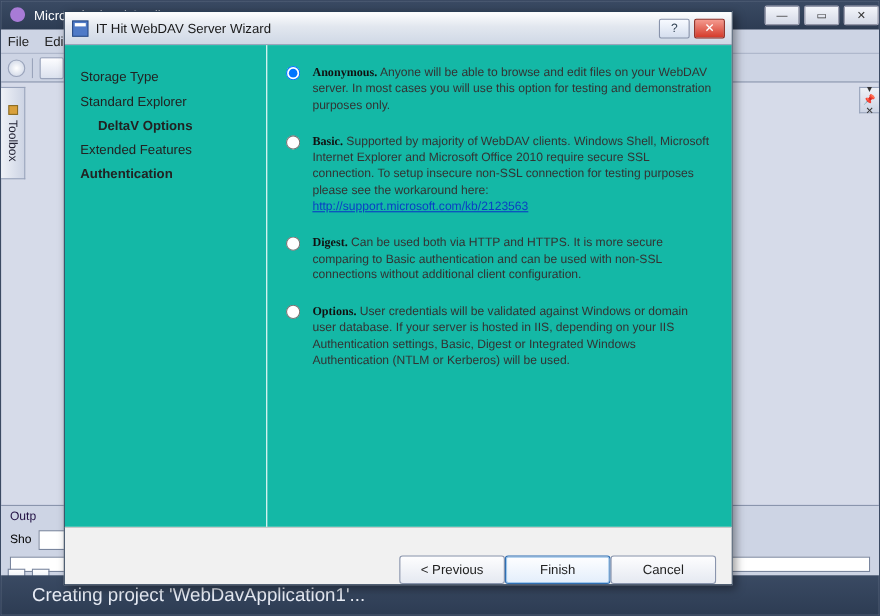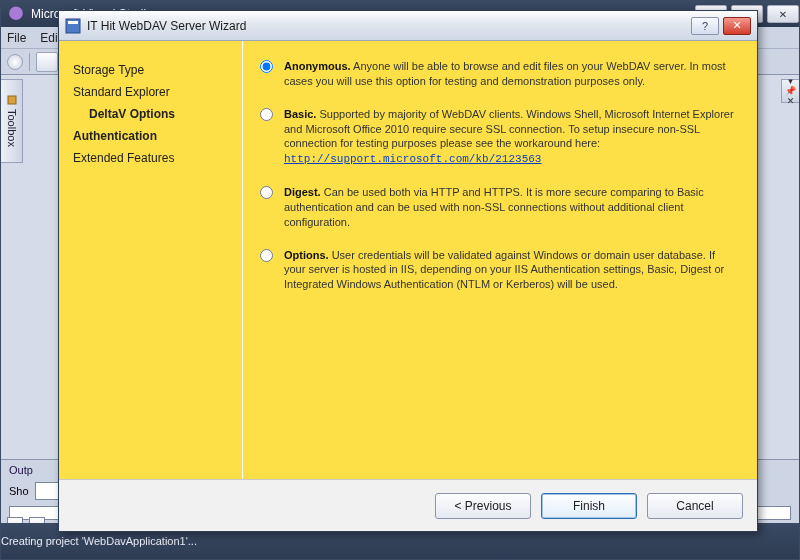--- a/index.html
+++ b/index.html
@@ -27,46 +27,46 @@
   .vs-right-gutter span { font-size:9px; color:#333; line-height:8px;}
 
   .vs-lower-panel { position:absolute; left:0; bottom:26px; right:0; height:74px; background:#cdd4e4; border-top:1px solid #8a95ad; }
   .vs-lower-panel .ptitle { font-size:11px; padding:4px 8px; color:#214; }
   .vs-lower-panel .row { display:flex; align-items:center; gap:6px; padding:2px 8px; font-size:11px;}
   .vs-lower-panel .dd { width:70px; height:18px; background:#fff; border:1px solid #7a869e; }
   .vs-lower-panel .listarea { margin:4px 8px 0 8px; height:14px; background:#fff; border:1px solid #7a869e;}
   .vs-lower-panel .bottom-icons { position:absolute; left:6px; bottom:2px; display:flex; gap:6px;}
   .vs-lower-panel .bottom-icons .ic { width:16px; height:14px; border:1px solid #7a869e; background:linear-gradient(#fff,#dde3f0);}
 
-  .vs-status { position:absolute; left:0; bottom:0; right:0; height:36px; background:linear-gradient(#3a4a63,#2d3c53); color:#e8ecf5; font-size:11px; display:flex; align-items:center; padding:0 0;}
+  .vs-status { position:absolute; left:0; bottom:0; right:0; height:36px; background:linear-gradient(#3a4a63,#2d3c53); color:#e8ecf5; font-size:17px; display:flex; align-items:center; padding:0 28px;}
 
   
-  .dialog { position:absolute; left:58px; top:10px; width:700px; height:522px; background:#f1f1f1; border:1px solid #2b3e55; box-shadow:3px 3px 8px rgba(0,0,0,.4); display:flex; flex-direction:column;}
+  .dialog { position:absolute; left:58px; top:10px; width:608px; height:522px; background:#f1f1f1; border:1px solid #2b3e55; box-shadow:3px 3px 8px rgba(0,0,0,.4); display:flex; flex-direction:column;}
   .dlg-titlebar { height:30px; background:linear-gradient(#fefefe,#e2e7ef 45%,#cfd8e6); border-bottom:1px solid #9aa4bb; display:flex; align-items:center; padding:0 6px; font-size:12px; color:#1a1a1a;}
   .dlg-titlebar .appicon { width:16px; height:16px; margin-right:6px;}
   .dlg-titlebar .t { flex:1; font-weight:400;}
   .dlg-titlebar .tb { display:flex; gap:4px;}
   .dlg-titlebar .dlgbtn { width:28px; height:18px; border:1px solid #8893ab; border-radius:2px; display:flex; align-items:center; justify-content:center; font-size:11px;}
   .dlg-titlebar .help { background:linear-gradient(#f7faff,#d5deee); color:#345;}
   .dlg-titlebar .close { background:linear-gradient(#f49a8f,#d43a2a); color:#fff; border-color:#8c2318;}
 
-  .dlg-body { flex:1; display:flex; background:#fde047; }
+  .dlg-body { flex:1; display:flex; background:#14b8a6; }
   .dlg-side { width:184px; border-right:1px solid #fff; padding:18px 10px 10px 14px; font-size:12px; color:#222;}
   .dlg-side .step { padding:4px 0;}
   .dlg-side .step.indent { padding-left:16px;font-weight:bold;}
   .dlg-side .step.current { font-weight:700;}
 
   .dlg-main { flex:1; padding:18px 18px 10px 12px; font-size:11px; color:#333; overflow:auto;}
   .opt { display:flex; align-items:flex-start; margin-bottom:18px; gap:8px;}
   .opt input[type=radio] { margin-top:1px;}
-  .opt .txt b { color:#111;}
+  .opt .txt b { color:#111;font-family:Liberation Serif, serif;}
   .opt .txt { line-height:1.35;}
-  .opt a { color:#0a3fc4; text-decoration:underline;font-family:Liberation Mono, monospace;}
+  .opt a { color:#0a3fc4; text-decoration:underline;}
 
-  .dlg-footer { height:52px; background:#f1f1f1; border-top:1px solid #c9c9c9; display:flex; align-items:center; justify-content:flex-end; padding:0 14px; gap:10px;}
+  .dlg-footer { height:52px; background:#f1f1f1; border-top:1px solid #c9c9c9; display:flex; align-items:flex-end; justify-content:flex-end; padding:0 14px; }
   .dlg-footer button { width:96px; height:26px; font-size:12px; border:1px solid #8a95ad; background:linear-gradient(#fdfdfe,#e5e9f1); border-radius:3px; color:#222;}
   .dlg-footer button.default { border:1px solid #2f6fb3; box-shadow:inset 0 0 0 1px #9fc6ea; background:linear-gradient(#fefeff,#e3eefb);}
 </style>
 </head>
 <body>
 
 <div class="vs-window">
 
   <div class="vs-titlebar">
     <svg class="logo" viewBox="0 0 24 24">
@@ -138,22 +138,22 @@
       <div class="dlgbtn help">?</div>
       <div class="dlgbtn close">✕</div>
     </div>
   </div>
 
   <div class="dlg-body">
     <div class="dlg-side">
       <div class="step">Storage Type</div>
       <div class="step">Standard Explorer</div>
       <div class="step indent">DeltaV Options</div>
+      <div class="step">Extended Features</div>
       <div class="step current">Authentication</div>
-      <div class="step">Extended Features</div>
     </div>
 
     <div class="dlg-main">
 
       <div class="opt">
         <input type="radio" name="auth" checked="" style="">
         <div class="txt">
           <b>Anonymous.</b><span> Anyone will be able to browse and edit files on your WebDAV server. In most cases you will use this option for testing and demonstration purposes only.</span>
         </div>
       </div>

